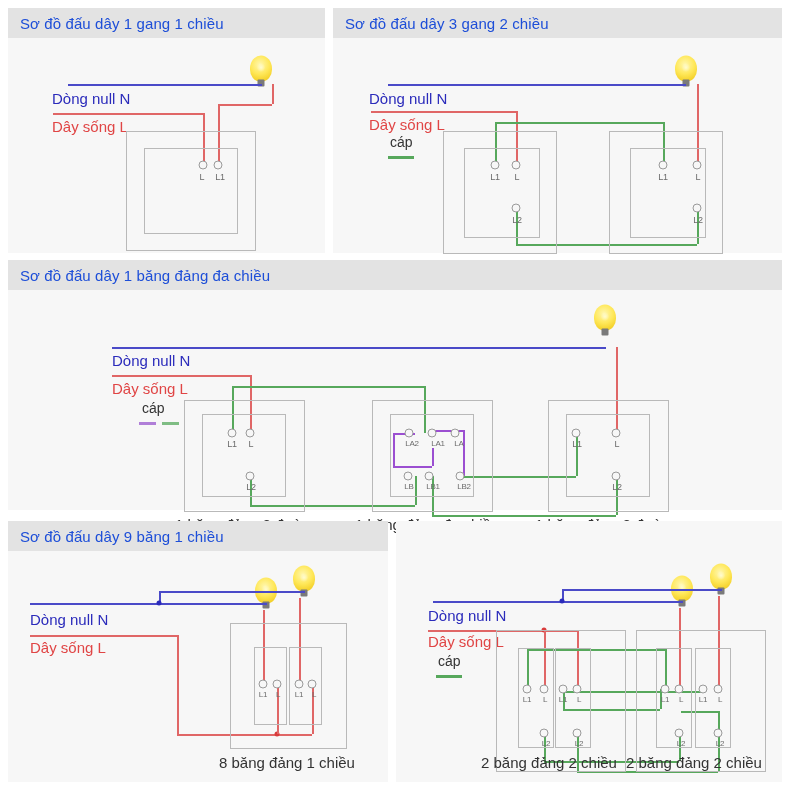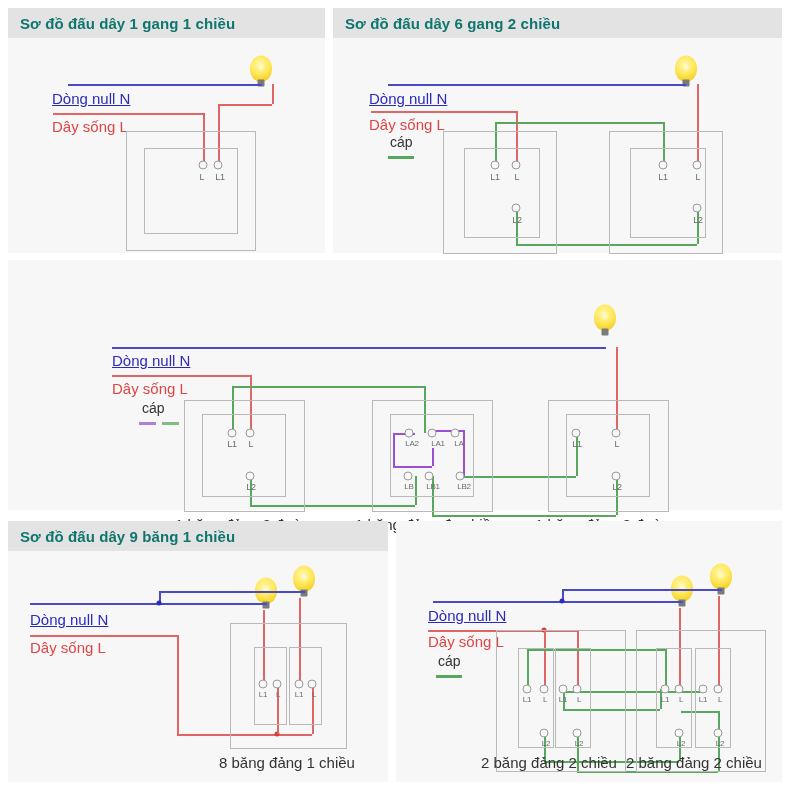--- a/index.html
+++ b/index.html
@@ -13,28 +13,28 @@
   .sheet{position:absolute;inset:0;background:#ffffff;}
 
   
   .panel{position:absolute;background:#f7f7f7;box-sizing:border-box;}
   .panel-head{
     position:absolute;left:0;top:0;right:0;height:30px;
     background:#e3e3e3;
     display:flex;align-items:center;
   }
   .panel-head span{
-    font-size:15px;color:#0f766e;padding-left:12px;
-    letter-spacing:.1px;white-space:nowrap;font-weight:bold;
+    font-size:15px;color:#1d4ed8;padding-left:12px;
+    letter-spacing:.1px;white-space:nowrap;
   }
   .panel-body{position:absolute;left:0;right:0;top:30px;bottom:0;background:#f7f7f7;}
 
   
   .lab{position:absolute;white-space:nowrap;font-size:15px;}
-  .lab-n{color:#2b2bbb;text-decoration:underline;}
+  .lab-n{color:#2b2bbb;}
   .lab-l{color:#e04545;}
   .lab-cap{color:#333;font-size:14px;}
   .cap-note{position:absolute;white-space:nowrap;font-size:15px;color:#333;}
   .term-lab{position:absolute;font-size:9px;color:#6b6b6b;white-space:nowrap;
             transform:translateX(-50%);letter-spacing:-.2px;}
   .term-lab.sm{font-size:8px;}
 
   
   .w{position:absolute;}
   .wh{height:0;border-top-width:2px;border-top-style:solid;}
@@ -108,21 +108,21 @@
 
       <div class="term" style="left:195px;top:127px;"></div>
       <div class="term" style="left:210px;top:127px;"></div>
       <div class="term-lab" style="left:194px;top:134px;">L</div>
       <div class="term-lab" style="left:212px;top:134px;">L1</div>
     </div>
   </div>
 
   <div class="panel" style="left:333px;top:8px;width:449px;height:245px;">
     <div class="panel-head">
-      <span>Sơ đồ đấu dây 6 gang 2 chiều</span>
+      <span>Sơ đồ đấu dây 3 gang 2 chiều</span>
     </div>
     <div class="panel-body">
 
       <div class="bulb" style="left:353px;top:33px;width:22px;height:31px;">
         <div class="glass"></div>
         <div class="fil"></div>
         <div class="base"></div>
       </div>
 
       <div class="w wh n" style="left:55px;top:46px;width:298px;"></div>
@@ -158,20 +158,23 @@
       <div class="term" style="left:330px;top:127px;"></div>
       <div class="term" style="left:364px;top:127px;"></div>
       <div class="term" style="left:364px;top:170px;"></div>
       <div class="term-lab" style="left:330px;top:134px;">L1</div>
       <div class="term-lab" style="left:365px;top:134px;">L</div>
       <div class="term-lab" style="left:365px;top:177px;">L2</div>
     </div>
   </div>
 
   <div class="panel" style="left:8px;top:260px;width:774px;height:250px;">
+    <div class="panel-head">
+      <span>Sơ đồ đấu dây 1 băng đảng đa chiều</span>
+    </div>
     <div class="panel-body">
 
       <div class="bulb" style="left:597px;top:30px;width:22px;height:31px;">
         <div class="glass"></div>
         <div class="fil"></div>
         <div class="base"></div>
       </div>
 
       <div class="w wh n" style="left:104px;top:57px;width:494px;"></div>
       <div class="lab lab-n" style="left:104px;top:62px;">Dòng null N</div>

